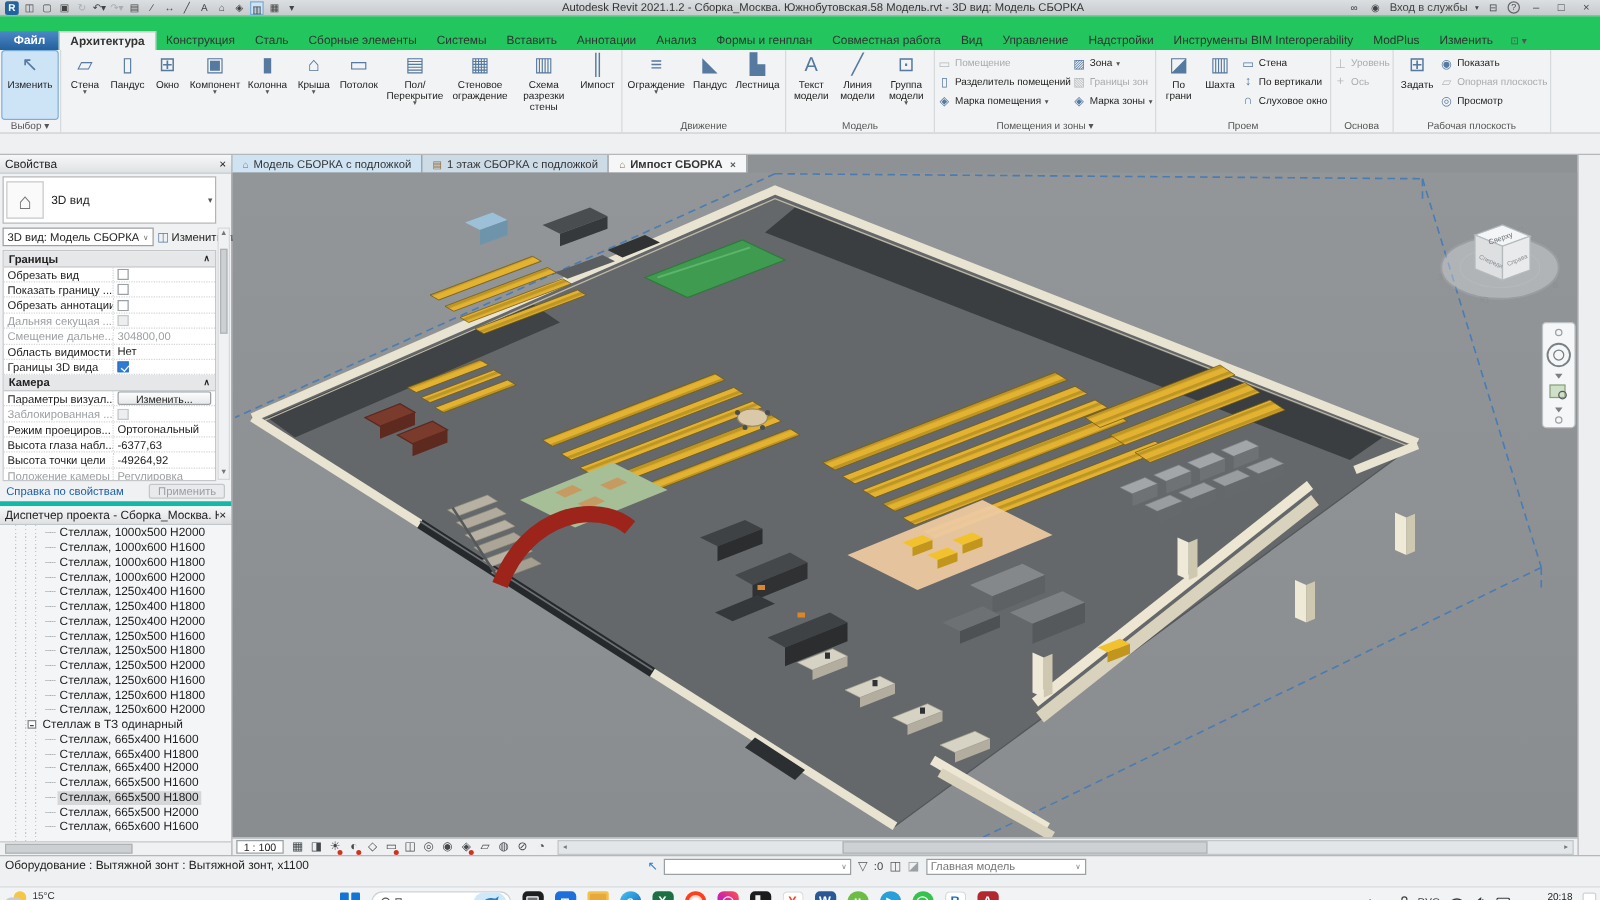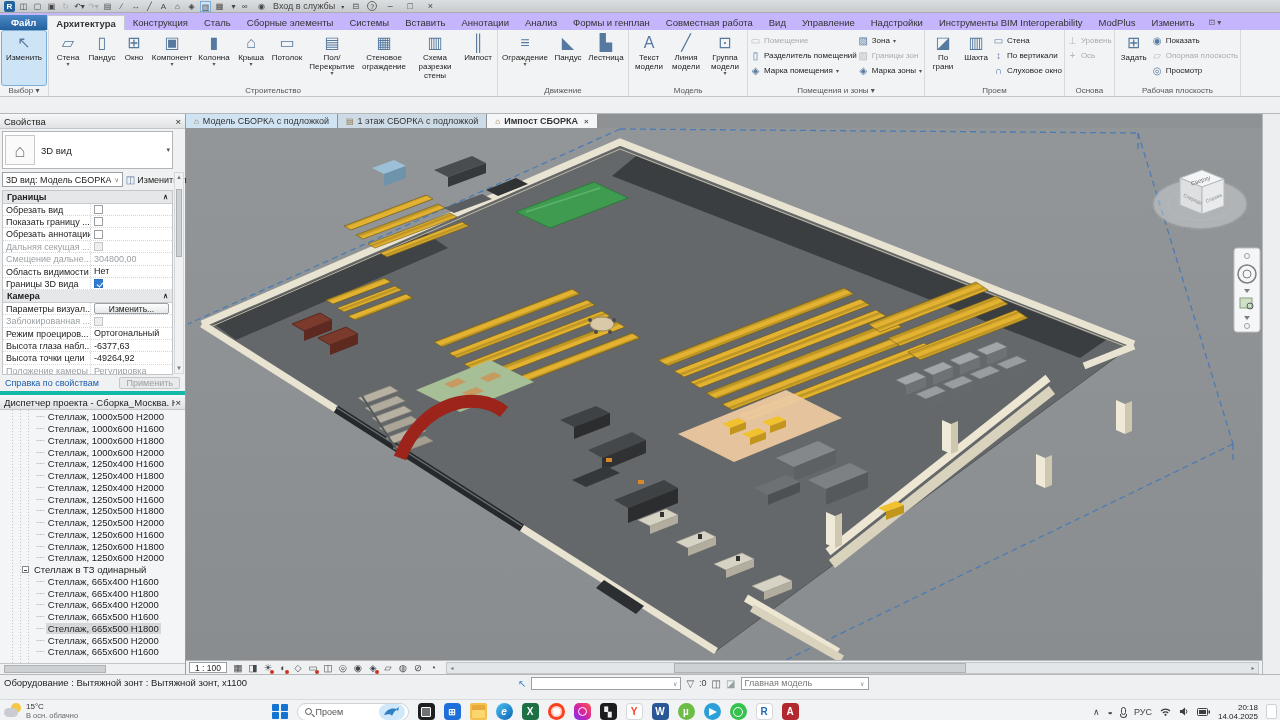--- a/index.html
+++ b/index.html
@@ -12,21 +12,21 @@
 .qi{min-width:11px;height:11px;font-size:8px;line-height:11px;text-align:center;color:#444;display:inline-block}
 .qi.rlogo{color:#fff;background:#23649e;border-radius:2px;font-weight:bold;padding:0 2px}
 .qi.hl{background:#cde3f6;border:1px solid #7aadd8}
 .qi.dis{color:#aaadb0}
 .tb-title{flex:1;text-align:center;color:#333;white-space:nowrap;overflow:hidden}
 .tb-right{display:flex;gap:6px;align-items:center;color:#444}
 .helpcirc{border:1px solid #666;border-radius:50%;width:10px;height:10px;line-height:9px;text-align:center;font-size:7px}
 .winbtn{width:14px;text-align:center;font-size:9px}
 
 
-.tabsrow{height:17px;display:flex;align-items:flex-end;background:#c4b5fd;font-size:9.5px}
+.tabsrow{height:27px;display:flex;align-items:flex-end;background:#22c55e;font-size:9.5px}
 .ftab{background:linear-gradient(#4a88c8,#25609b);color:#fff;padding:0 11px;height:15px;line-height:15px;font-weight:bold}
 .rtab{padding:0 8px;height:15px;line-height:15px;color:#333;white-space:nowrap}
 .rtab.active{background:#f2f3f4;border:1px solid #c6c9cc;border-bottom:none;font-weight:bold}
 .rbn-toggle{margin-left:6px;color:#555;font-size:8px;line-height:15px}
 
 
 .ribbon{height:67px;background:#f2f3f4;border-bottom:1px solid #c3c7c9;display:flex;font-size:8px;overflow:hidden}
 .rgroup{display:flex;flex-direction:column;border-right:1px solid #d7dadc;padding:1px 2px 0}
 .rbtns{flex:1;display:flex;align-items:stretch;gap:1px}
 .glabel{height:11px;text-align:center;color:#555;font-size:8px;line-height:11px;white-space:nowrap}
@@ -167,20 +167,21 @@
       <span class="qi">∕</span>
       <span class="qi">↔</span>
       <span class="qi">╱</span>
       <span class="qi">A</span>
       <span class="qi">⌂</span>
       <span class="qi">◈</span>
       <span class="qi hl">▥</span>
       <span class="qi">▦</span>
       <span class="qi">▾</span>
     </div>
+  <div class="tb-title">Autodesk Revit 2021.1.2 - Сборка_Москва. Южнобутовская.58 Модель.rvt - 3D вид: Модель СБОРКА</div>
   <div class="tb-right">
     <span class="qi">∞</span>
     <span class="qi">◉</span>
     <span>Вход в службы</span>
       <span style="font-size:6px">▾</span>
     <span class="qi">⊟</span>
     <span class="helpcirc">?</span>
     <span class="winbtn">–</span>
     <span class="winbtn">□</span>
     <span class="winbtn">×</span>
@@ -265,21 +266,20 @@
         </div>
         <div class="bigb" style="width: 50px;">
           <div class="ic">▥</div>
           <div class="lb">Схема разрезки стены</div>
         </div>
         <div class="bigb" style="width: 34px;">
           <div class="ic">║</div>
           <div class="lb">Импост</div>
         </div>
       </div>
-      <div class="glabel">Строительство</div>
     </div>
     <div class="rgroup">
       <div class="rbtns">
         <div class="bigb" style="width: 50px;">
           <div class="ic">≡</div>
           <div class="lb">Ограждение</div>
           <div class="caret">▾</div>
         </div>
         <div class="bigb" style="width: 34px;">
           <div class="ic">◣</div>

